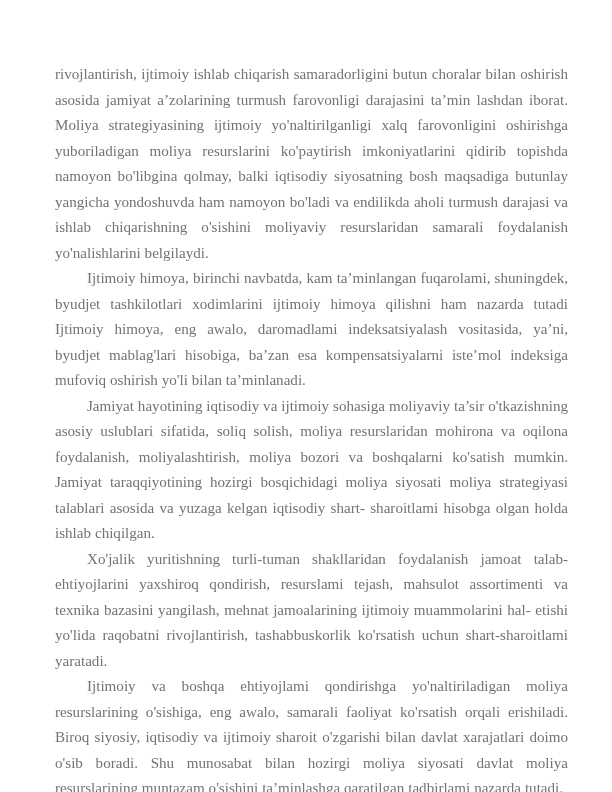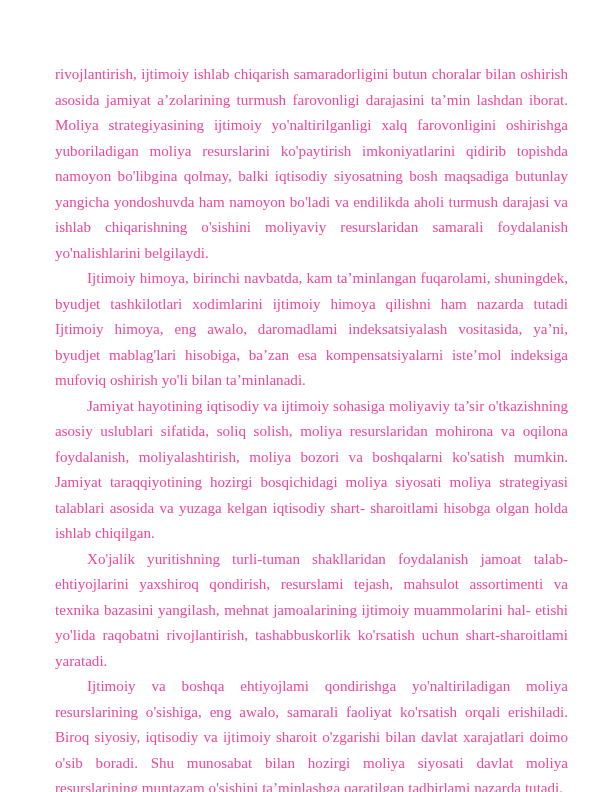--- a/index.html
+++ b/index.html
@@ -20,21 +20,21 @@
     position: absolute;
     left: 55px;
     top: 62px;
     width: 513px;
   }
   .para {
     margin: 0;
     font-family: "Liberation Serif", "DejaVu Serif", serif;
     font-size: 15.1px;
     line-height: 25.5px;
-    color: #ec4899;
+    color: #737373;
     text-align: justify;
     text-justify: inter-word;
     -webkit-hyphens: none;
     hyphens: none;
     text-indent: 32px;
     word-spacing: 0.1px;
   }
   .para.no-indent {
     text-indent: 0;
   }

